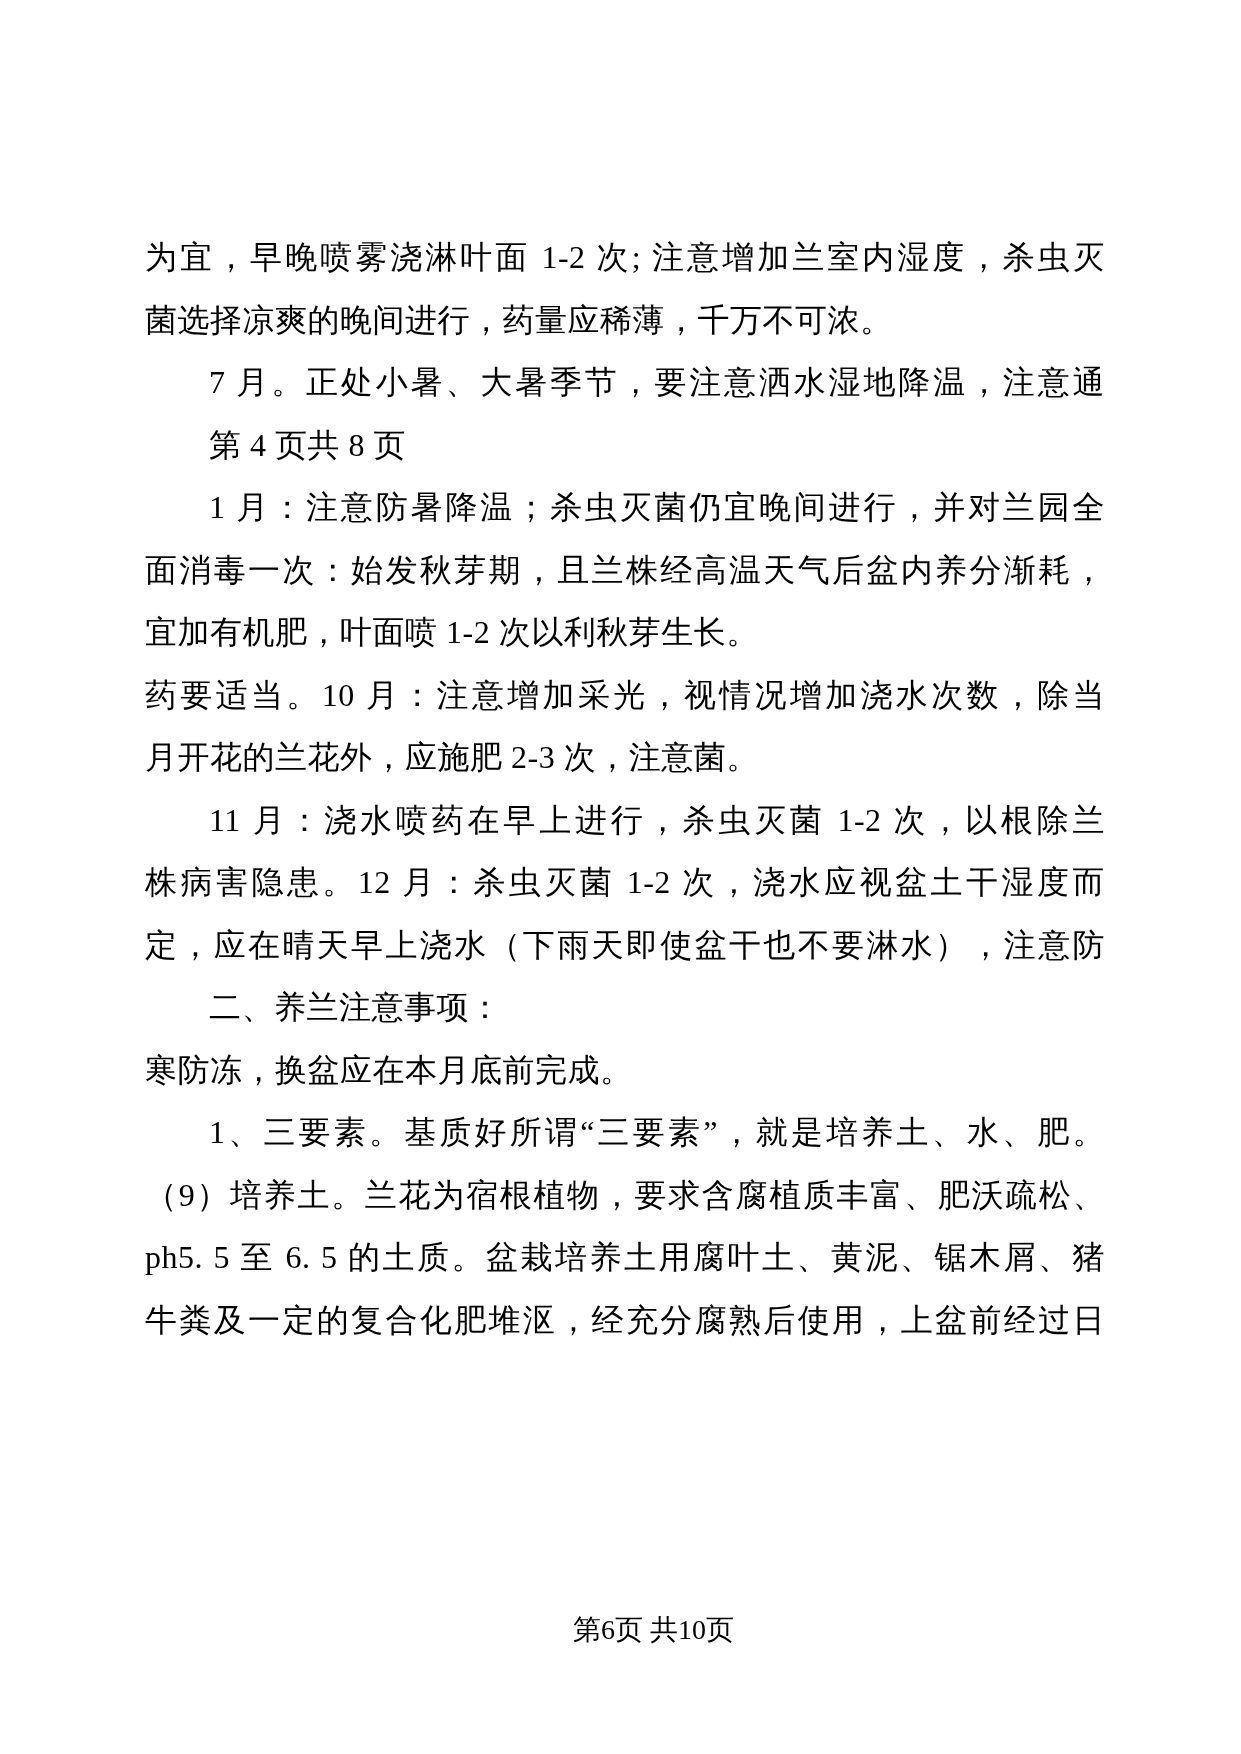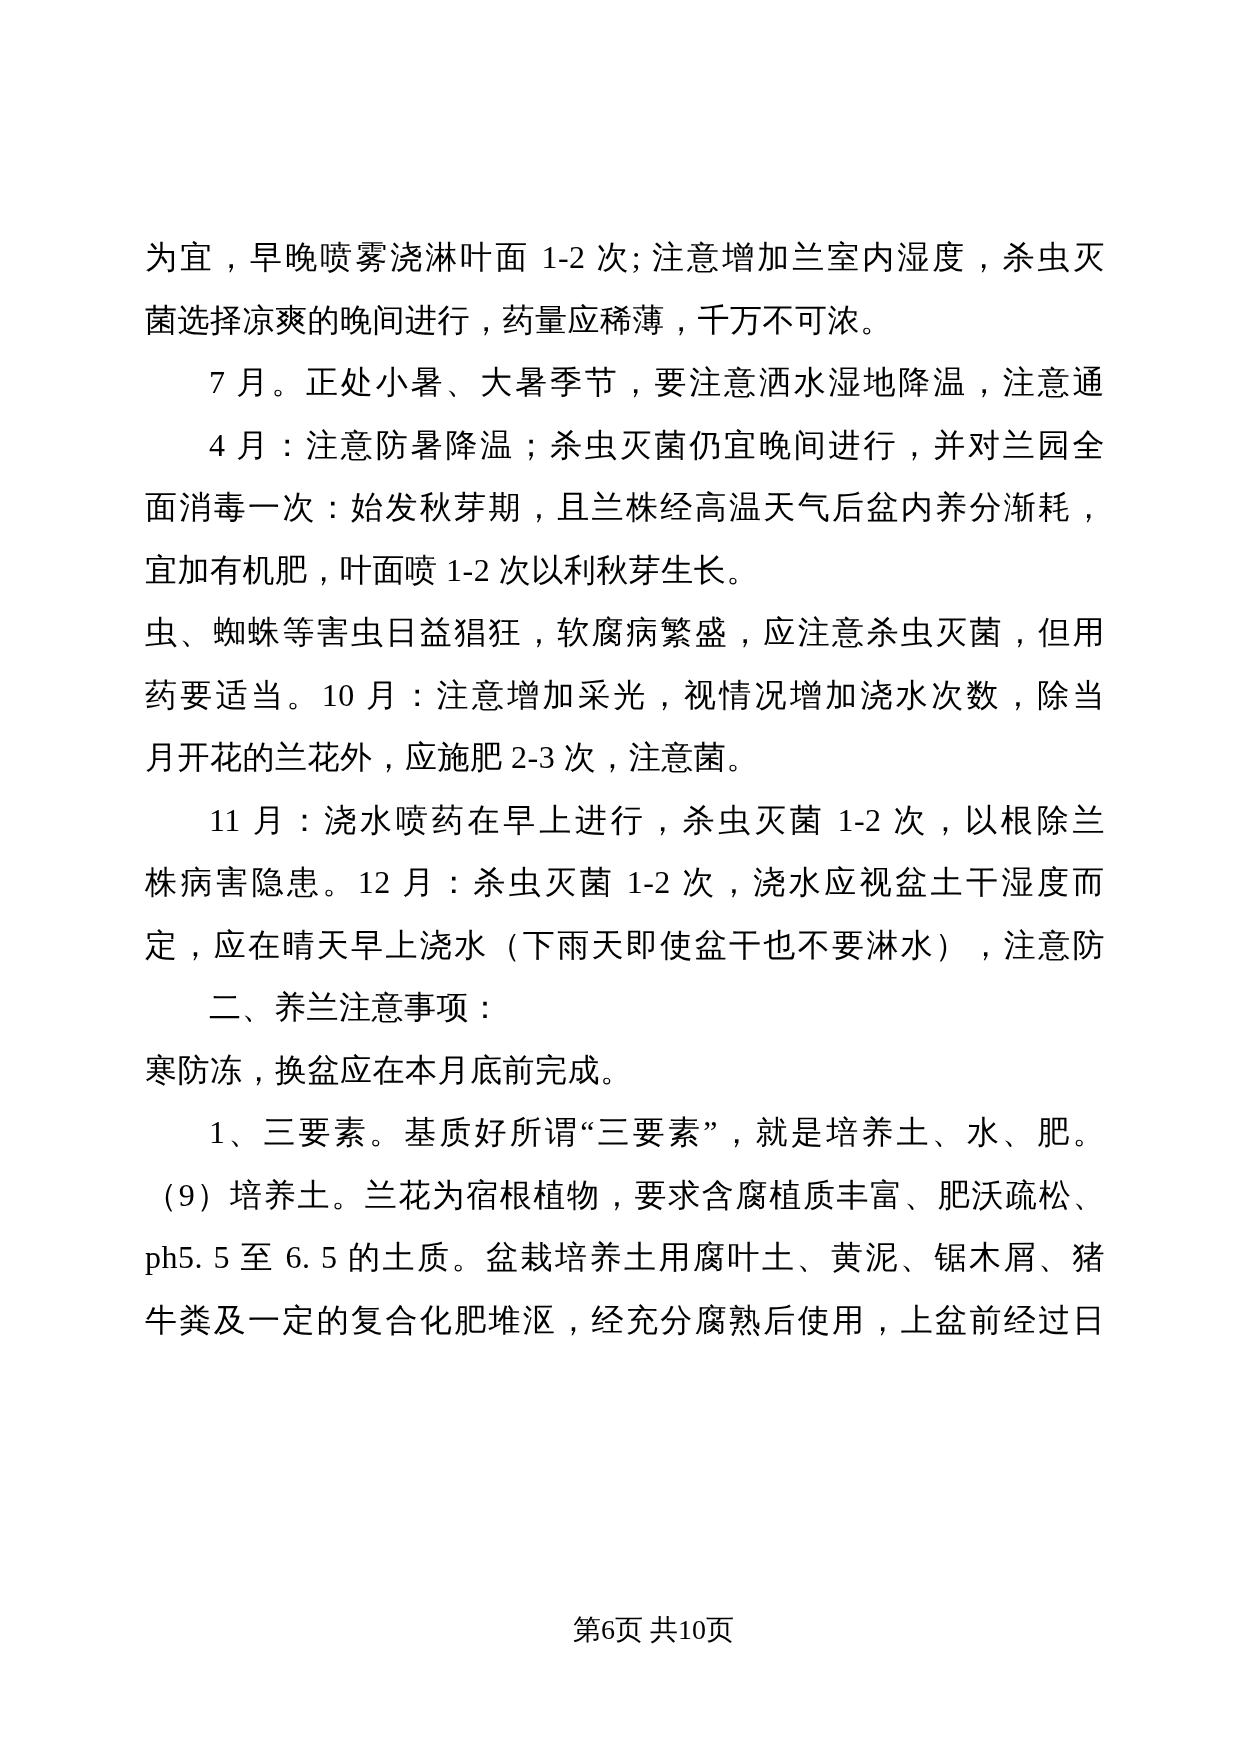--- a/index.html
+++ b/index.html
@@ -58,24 +58,24 @@
     }
   </style>
 </head>
 <body>
 
 <div class="page">
   <div class="text-block">
     <div class="line j">为宜，早晚喷雾浇淋叶面 1-2 次; 注意增加兰室内湿度，杀虫灭</div>
     <div class="line">菌选择凉爽的晚间进行，药量应稀薄，千万不可浓。</div>
     <div class="line j indent">7 月。正处小暑、大暑季节，要注意洒水湿地降温，注意通</div>
-    <div class="line j indent">4 月：注意防暑降温；杀虫灭菌仍宜晚间进行，并对兰园全</div>
+    <div class="line indent">第 4 页共 8 页</div>
+    <div class="line j indent">1 月：注意防暑降温；杀虫灭菌仍宜晚间进行，并对兰园全</div>
     <div class="line j">面消毒一次：始发秋芽期，且兰株经高温天气后盆内养分渐耗，</div>
     <div class="line">宜加有机肥，叶面喷 1-2 次以利秋芽生长。</div>
-    <div class="line j">虫、蜘蛛等害虫日益猖狂，软腐病繁盛，应注意杀虫灭菌，但用</div>
     <div class="line j">药要适当。10 月：注意增加采光，视情况增加浇水次数，除当</div>
     <div class="line">月开花的兰花外，应施肥 2-3 次，注意菌。</div>
     <div class="line j indent">11 月：浇水喷药在早上进行，杀虫灭菌 1-2 次，以根除兰</div>
     <div class="line j">株病害隐患。12 月：杀虫灭菌 1-2 次，浇水应视盆土干湿度而</div>
     <div class="line j">定，应在晴天早上浇水（下雨天即使盆干也不要淋水），注意防</div>
     <div class="line indent">二、养兰注意事项：</div>
     <div class="line">寒防冻，换盆应在本月底前完成。</div>
     <div class="line j indent">1、三要素。基质好所谓“三要素”，就是培养土、水、肥。</div>
     <div class="line j">（9）培养土。兰花为宿根植物，要求含腐植质丰富、肥沃疏松、</div>
     <div class="line j">ph5. 5 至 6. 5 的土质。盆栽培养土用腐叶土、黄泥、锯木屑、猪</div>

